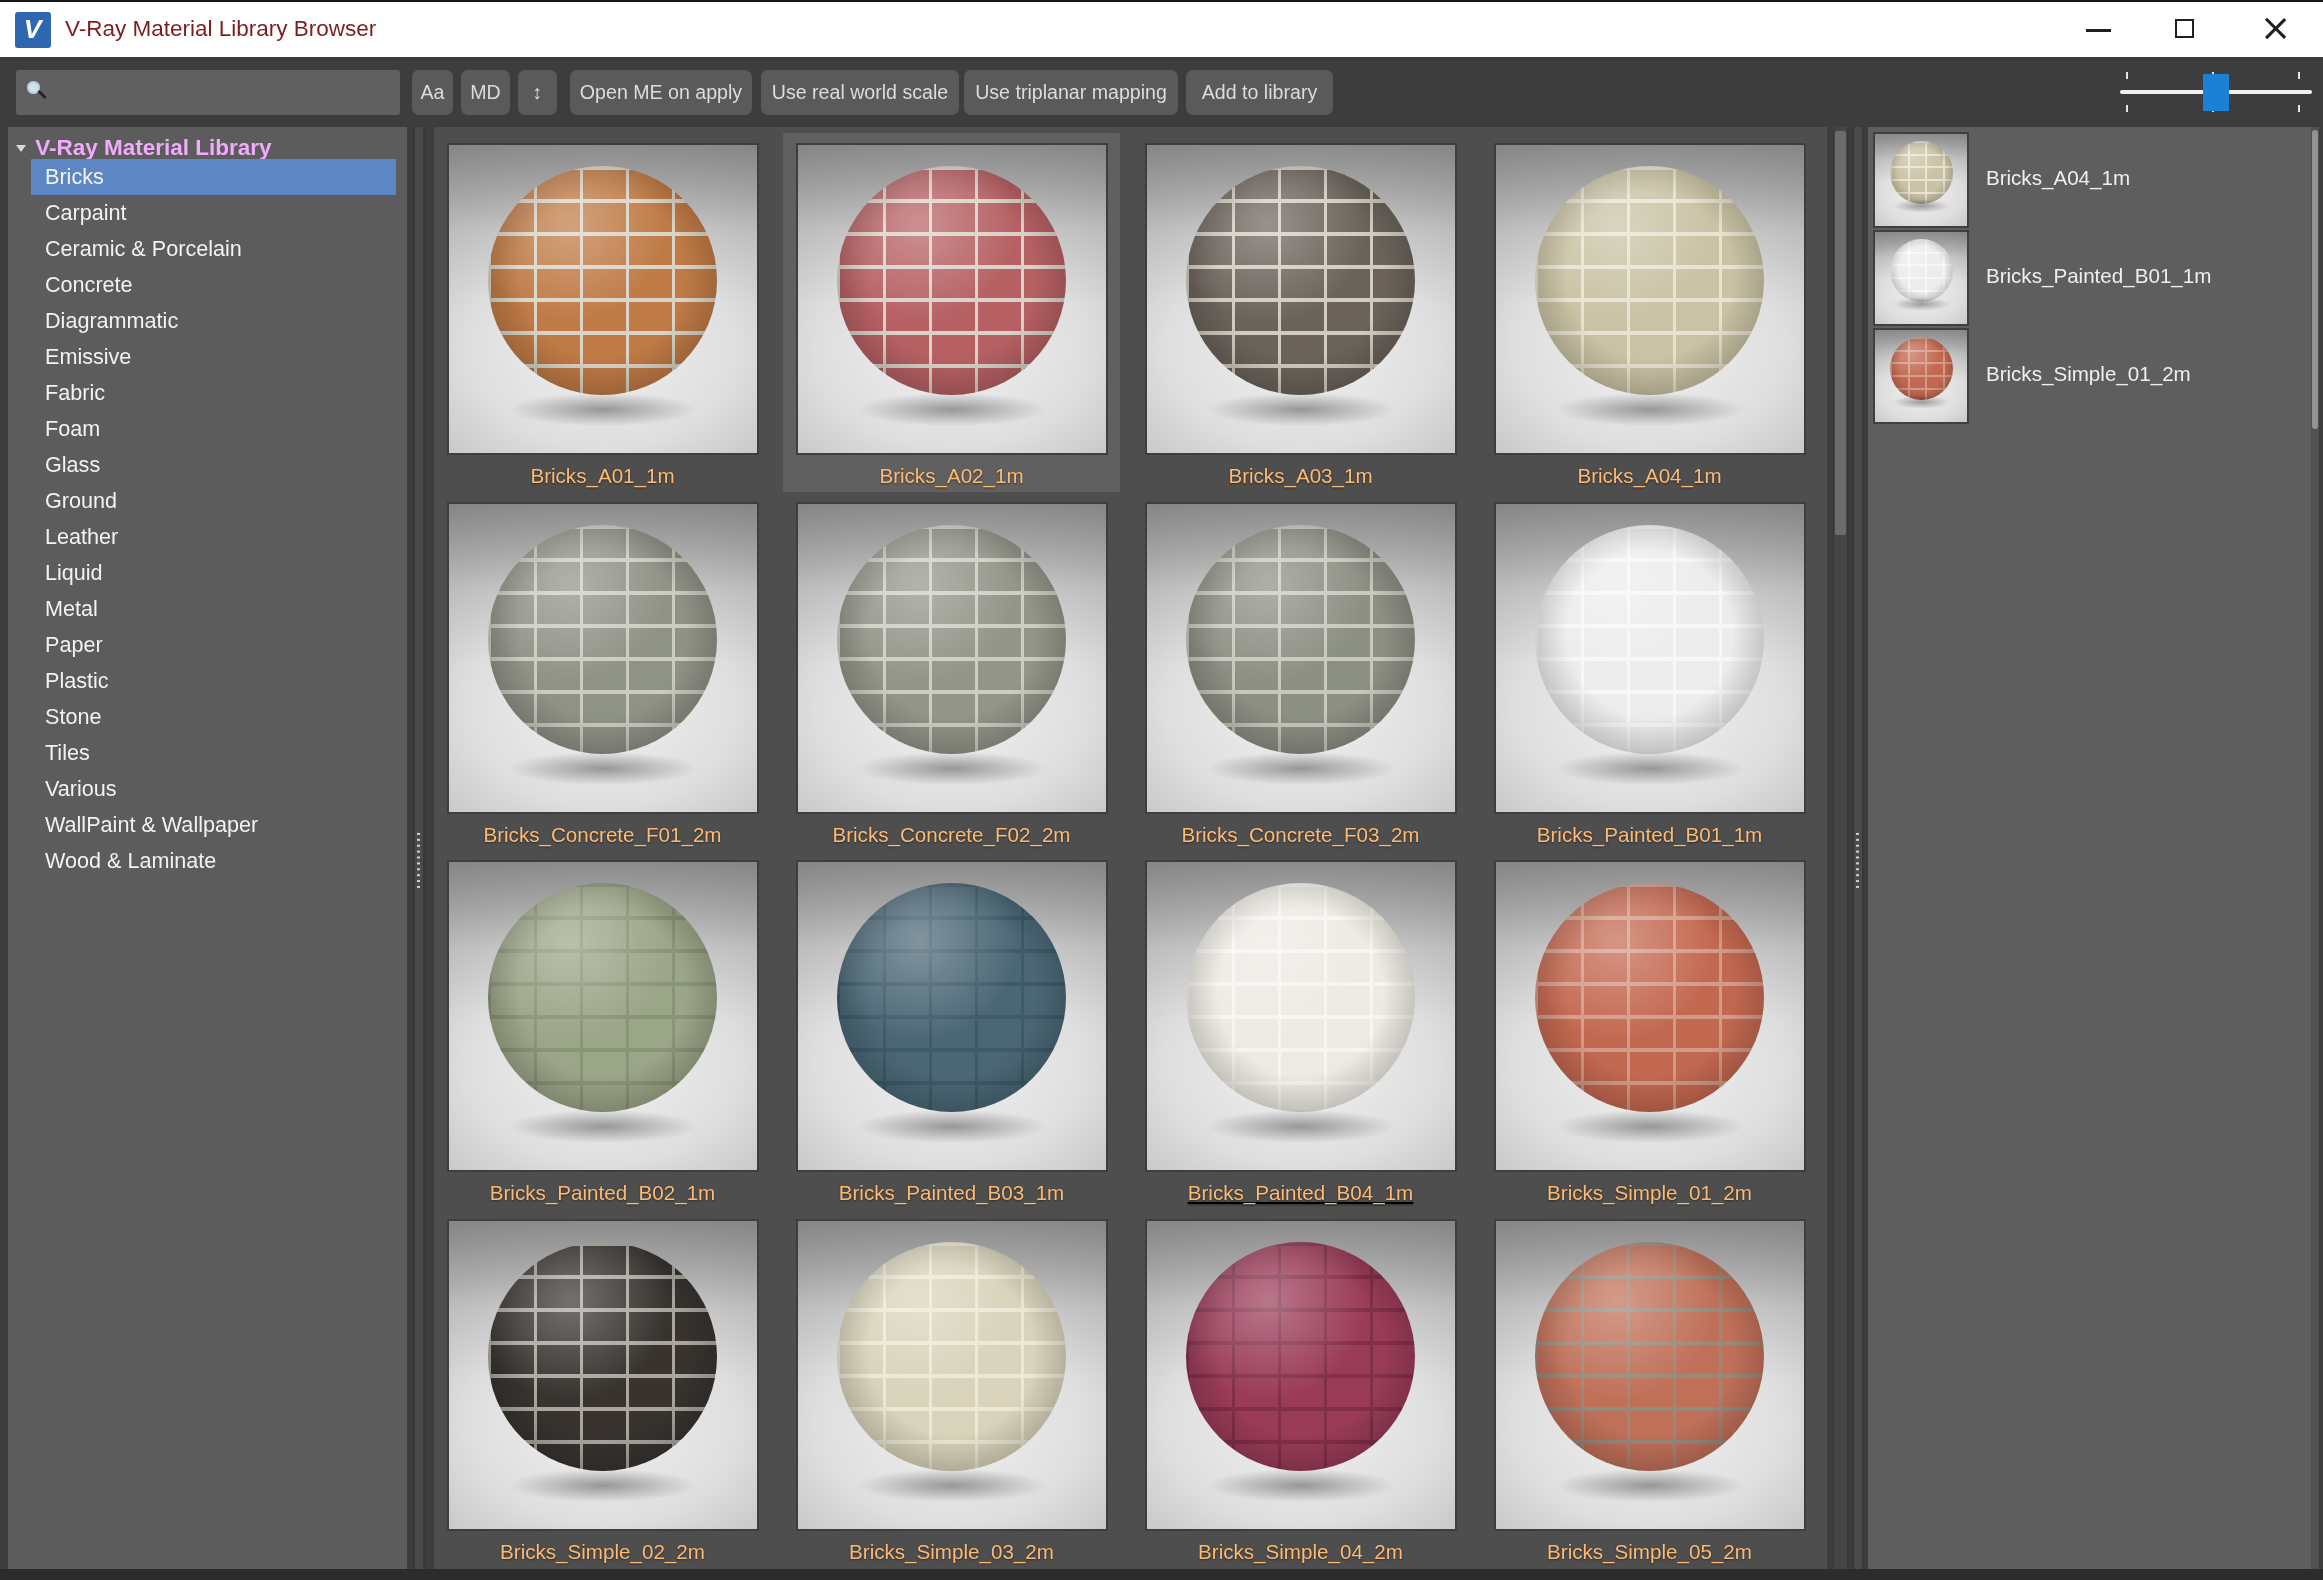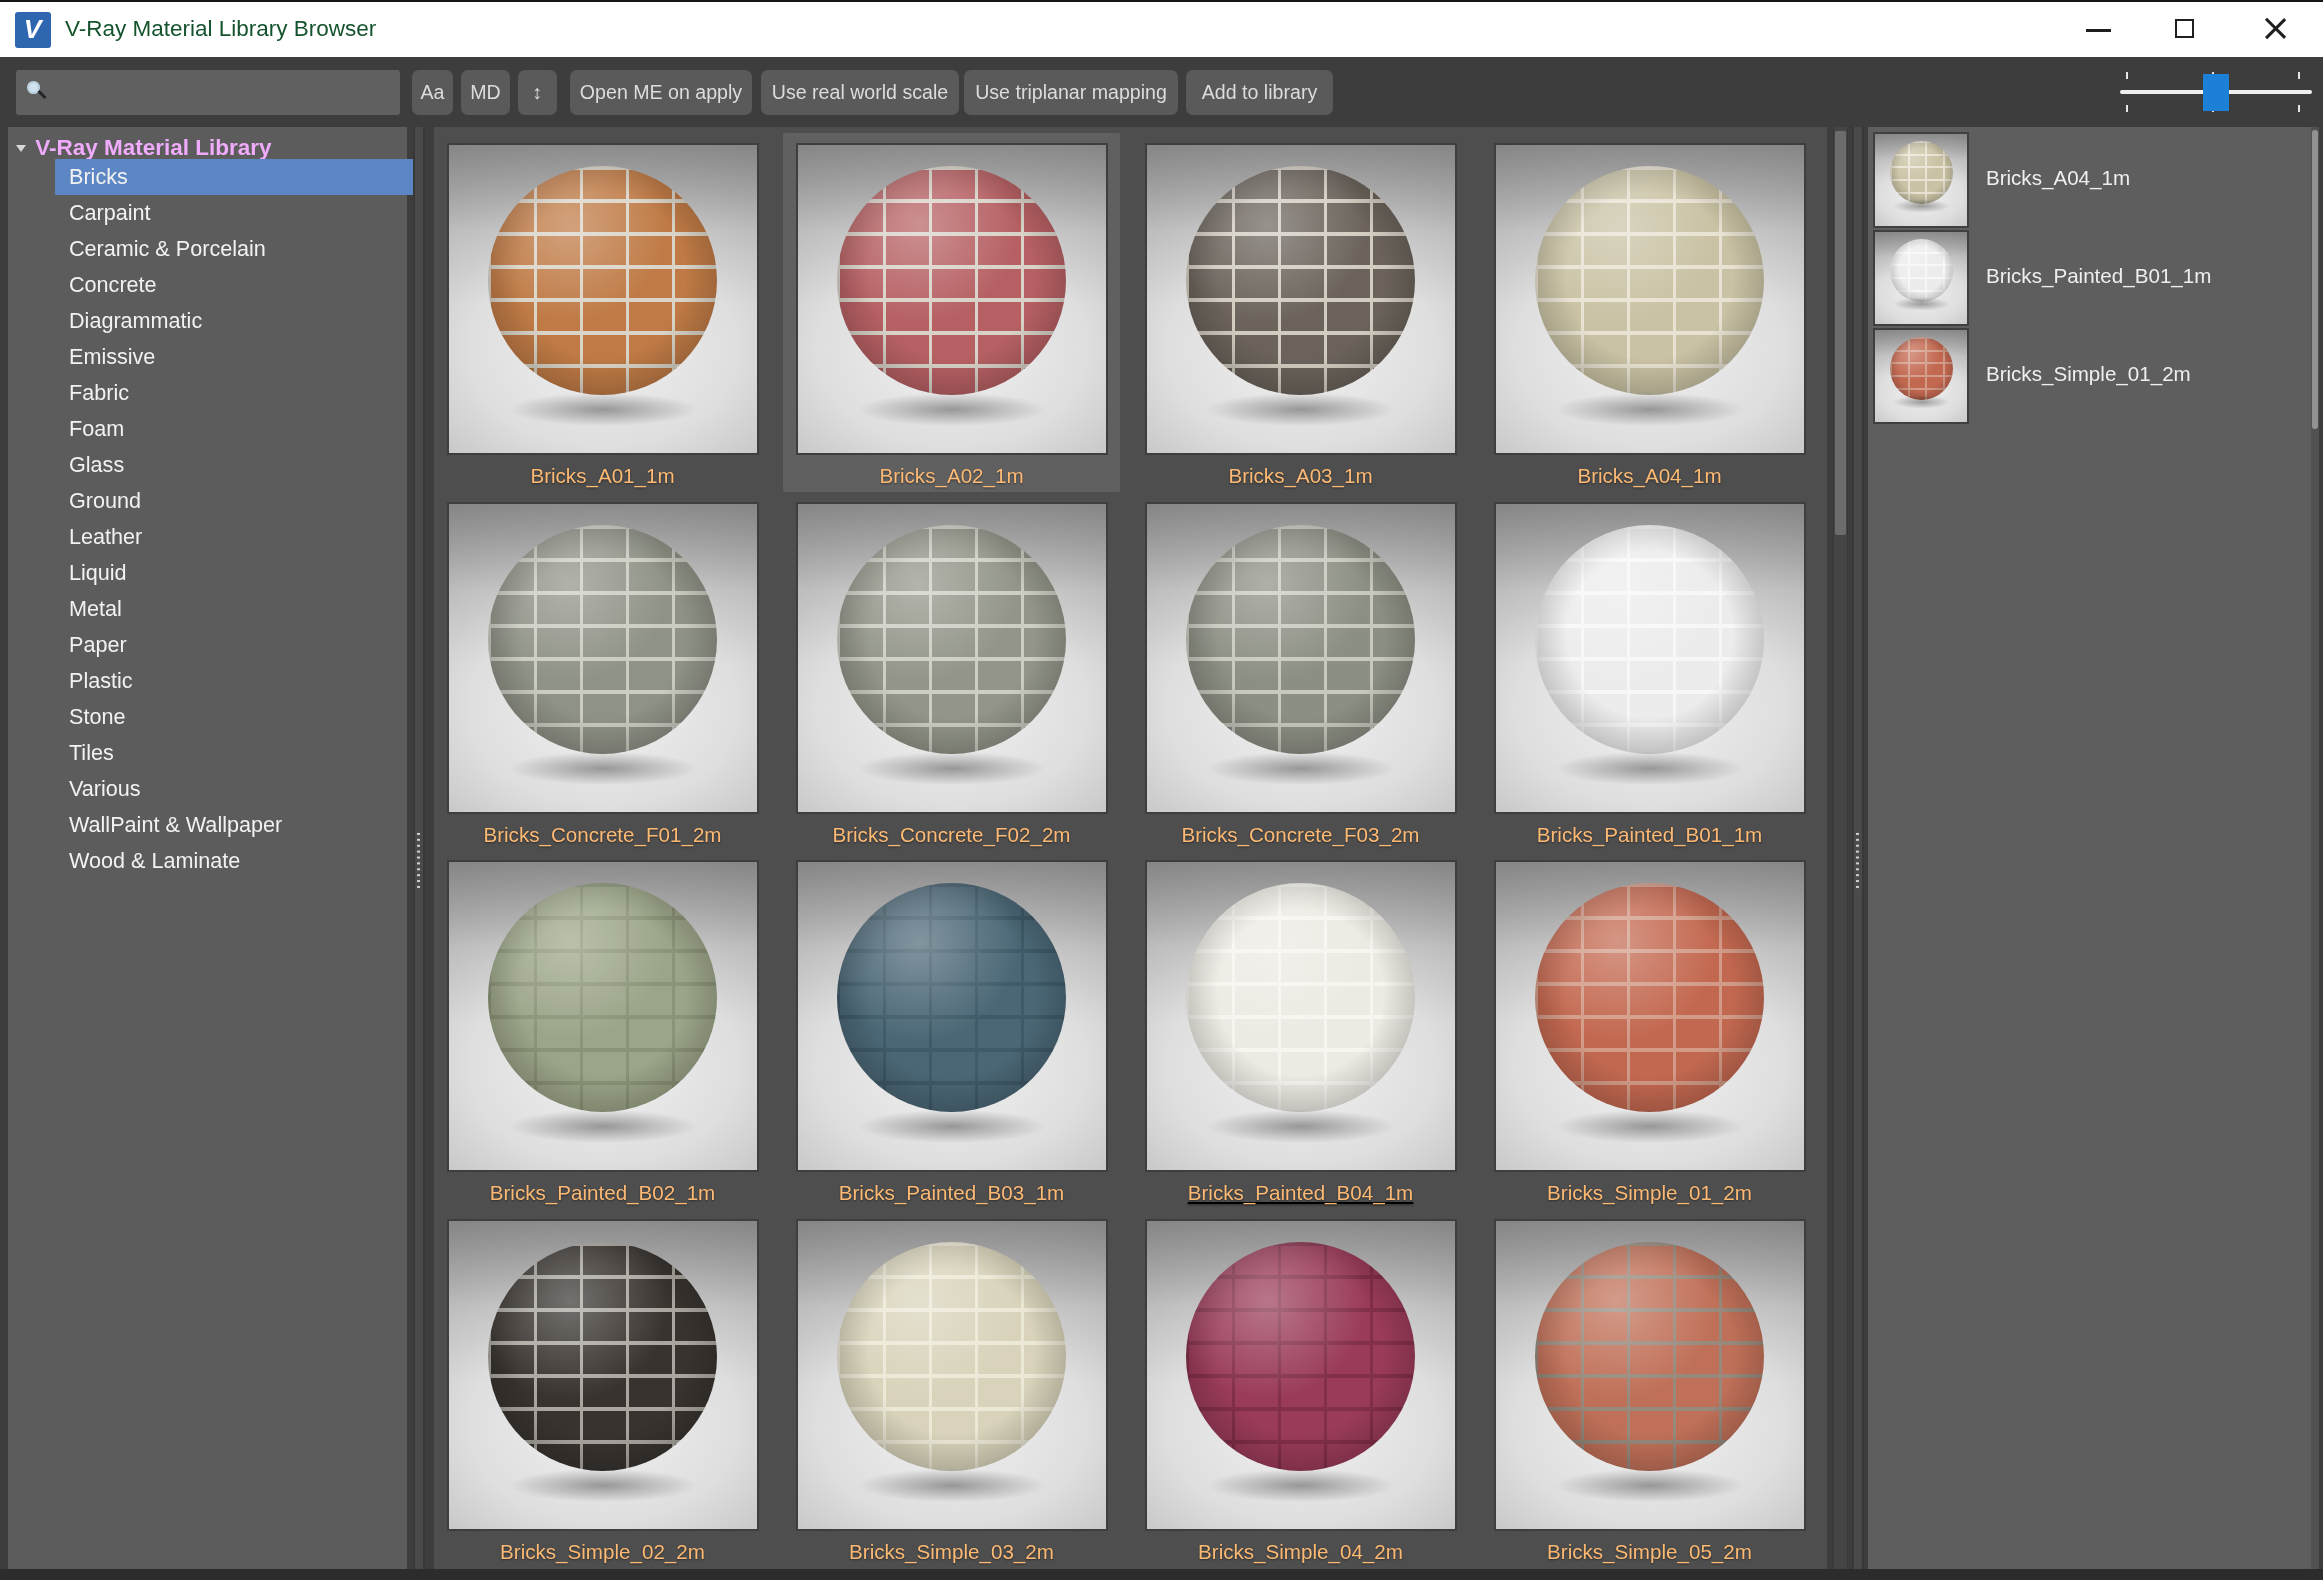--- a/index.html
+++ b/index.html
@@ -3,21 +3,21 @@
 <meta charset="utf-8">
 <style>
   html,body{margin:0;padding:0;background:#222;}
   .app{position:relative;width:2324px;height:1581px;background:#3d3d3d;overflow:hidden;
        font-family:"Liberation Sans","DejaVu Sans",sans-serif;-webkit-font-smoothing:antialiased;}
 
   
   .titlebar{position:absolute;left:0;top:0;width:2324px;height:57px;background:#ffffff;border-top:2.9px solid #161616;box-sizing:border-box;}
   .app-logo{position:absolute;left:14.7px;top:9.8px;width:36px;height:36px;background:#2e66b0;border-radius:2.9px;
             color:#fff;font-weight:bold;font-style:italic;font-size:26.5px;line-height:35px;text-align:center;}
-  .app-title{position:absolute;left:65px;top:0;height:54px;line-height:54px;font-size:22.5px;color:#14532d;}
+  .app-title{position:absolute;left:65px;top:0;height:54px;line-height:54px;font-size:22.5px;color:#7f1d1d;}
   .win-btn{position:absolute;top:0;width:67px;height:54px;cursor:default;}
   .win-btn-min{left:2064px;} .win-btn-max{left:2152px;} .win-btn-close{left:2241px;}
   .glyph-min{position:absolute;left:21.6px;top:27.4px;width:25.5px;height:2.9px;background:#1f1f1f;}
   .glyph-max{position:absolute;left:22.5px;top:16.7px;width:19.6px;height:19.6px;border:2.9px solid #1f1f1f;box-sizing:border-box;}
   .glyph-x{position:absolute;left:20.6px;top:13.7px;width:27.4px;height:27.4px;}
   .glyph-x i{position:absolute;left:0;top:11.8px;width:27.4px;height:2.9px;background:#1f1f1f;}
   .glyph-x i:first-child{transform:rotate(45deg);} .glyph-x i:last-child{transform:rotate(-45deg);}
 
   
   .toolbar{position:absolute;left:0;top:57px;width:2324px;height:71px;background:#3d3d3d;}
@@ -45,21 +45,21 @@
   .vscroll .thumb-bar{position:absolute;left:1px;top:3.9px;width:10.8px;height:404px;background:#6c6c6c;border-radius:2px;}
   .right-panel{position:absolute;left:1868px;top:127px;width:443px;height:1443px;background:#5e5e5e;}
   .rp-scroll{position:absolute;left:2311px;top:127px;width:7.8px;height:1443px;background:#515151;}
   .rp-scroll .thumb-bar{position:absolute;left:1px;top:2.9px;width:5.9px;height:299px;background:#929292;border-radius:2.9px;}
   .bottom-band{position:absolute;left:0;top:1569px;width:2324px;height:11.8px;background:#2c2c2c;}
 
   
   .tree-header{position:absolute;left:9.8px;top:5.9px;height:29px;line-height:29px;color:#f0abfc;font-weight:bold;font-size:22.5px;}
   .tree-arrow{position:absolute;left:-2px;top:11.8px;width:0;height:0;border-left:5.9px solid transparent;border-right:5.9px solid transparent;border-top:7.8px solid #d8d8d8;}
   .tree-header .hdr-text{margin-left:17.6px;}
-  .side-items{position:absolute;left:0;top:32px;width:399px;margin-left:24px;}
+  .side-items{position:absolute;left:0;top:32px;width:399px;}
   .side-item{position:relative;margin-left:23.5px;width:365px;height:36px;line-height:36px;padding-left:13.7px;box-sizing:border-box;
              color:#f2f2f2;font-size:21.6px;border-radius:1px;}
   .side-item.selected{background:#5d87c4;}
 
   
   .tile{position:absolute;width:337px;height:359px;padding-top:9.8px;box-sizing:border-box;border-radius:2px;}
   .tile.selected{background:#606060;}
   .thumb{position:relative;margin:0 auto;width:308px;height:308px;border:2.9px solid #3e3e3e;
          background:
            linear-gradient(180deg, rgba(105,105,105,.55) 0%, rgba(150,150,150,.18) 28%, rgba(255,255,255,0) 52%),

